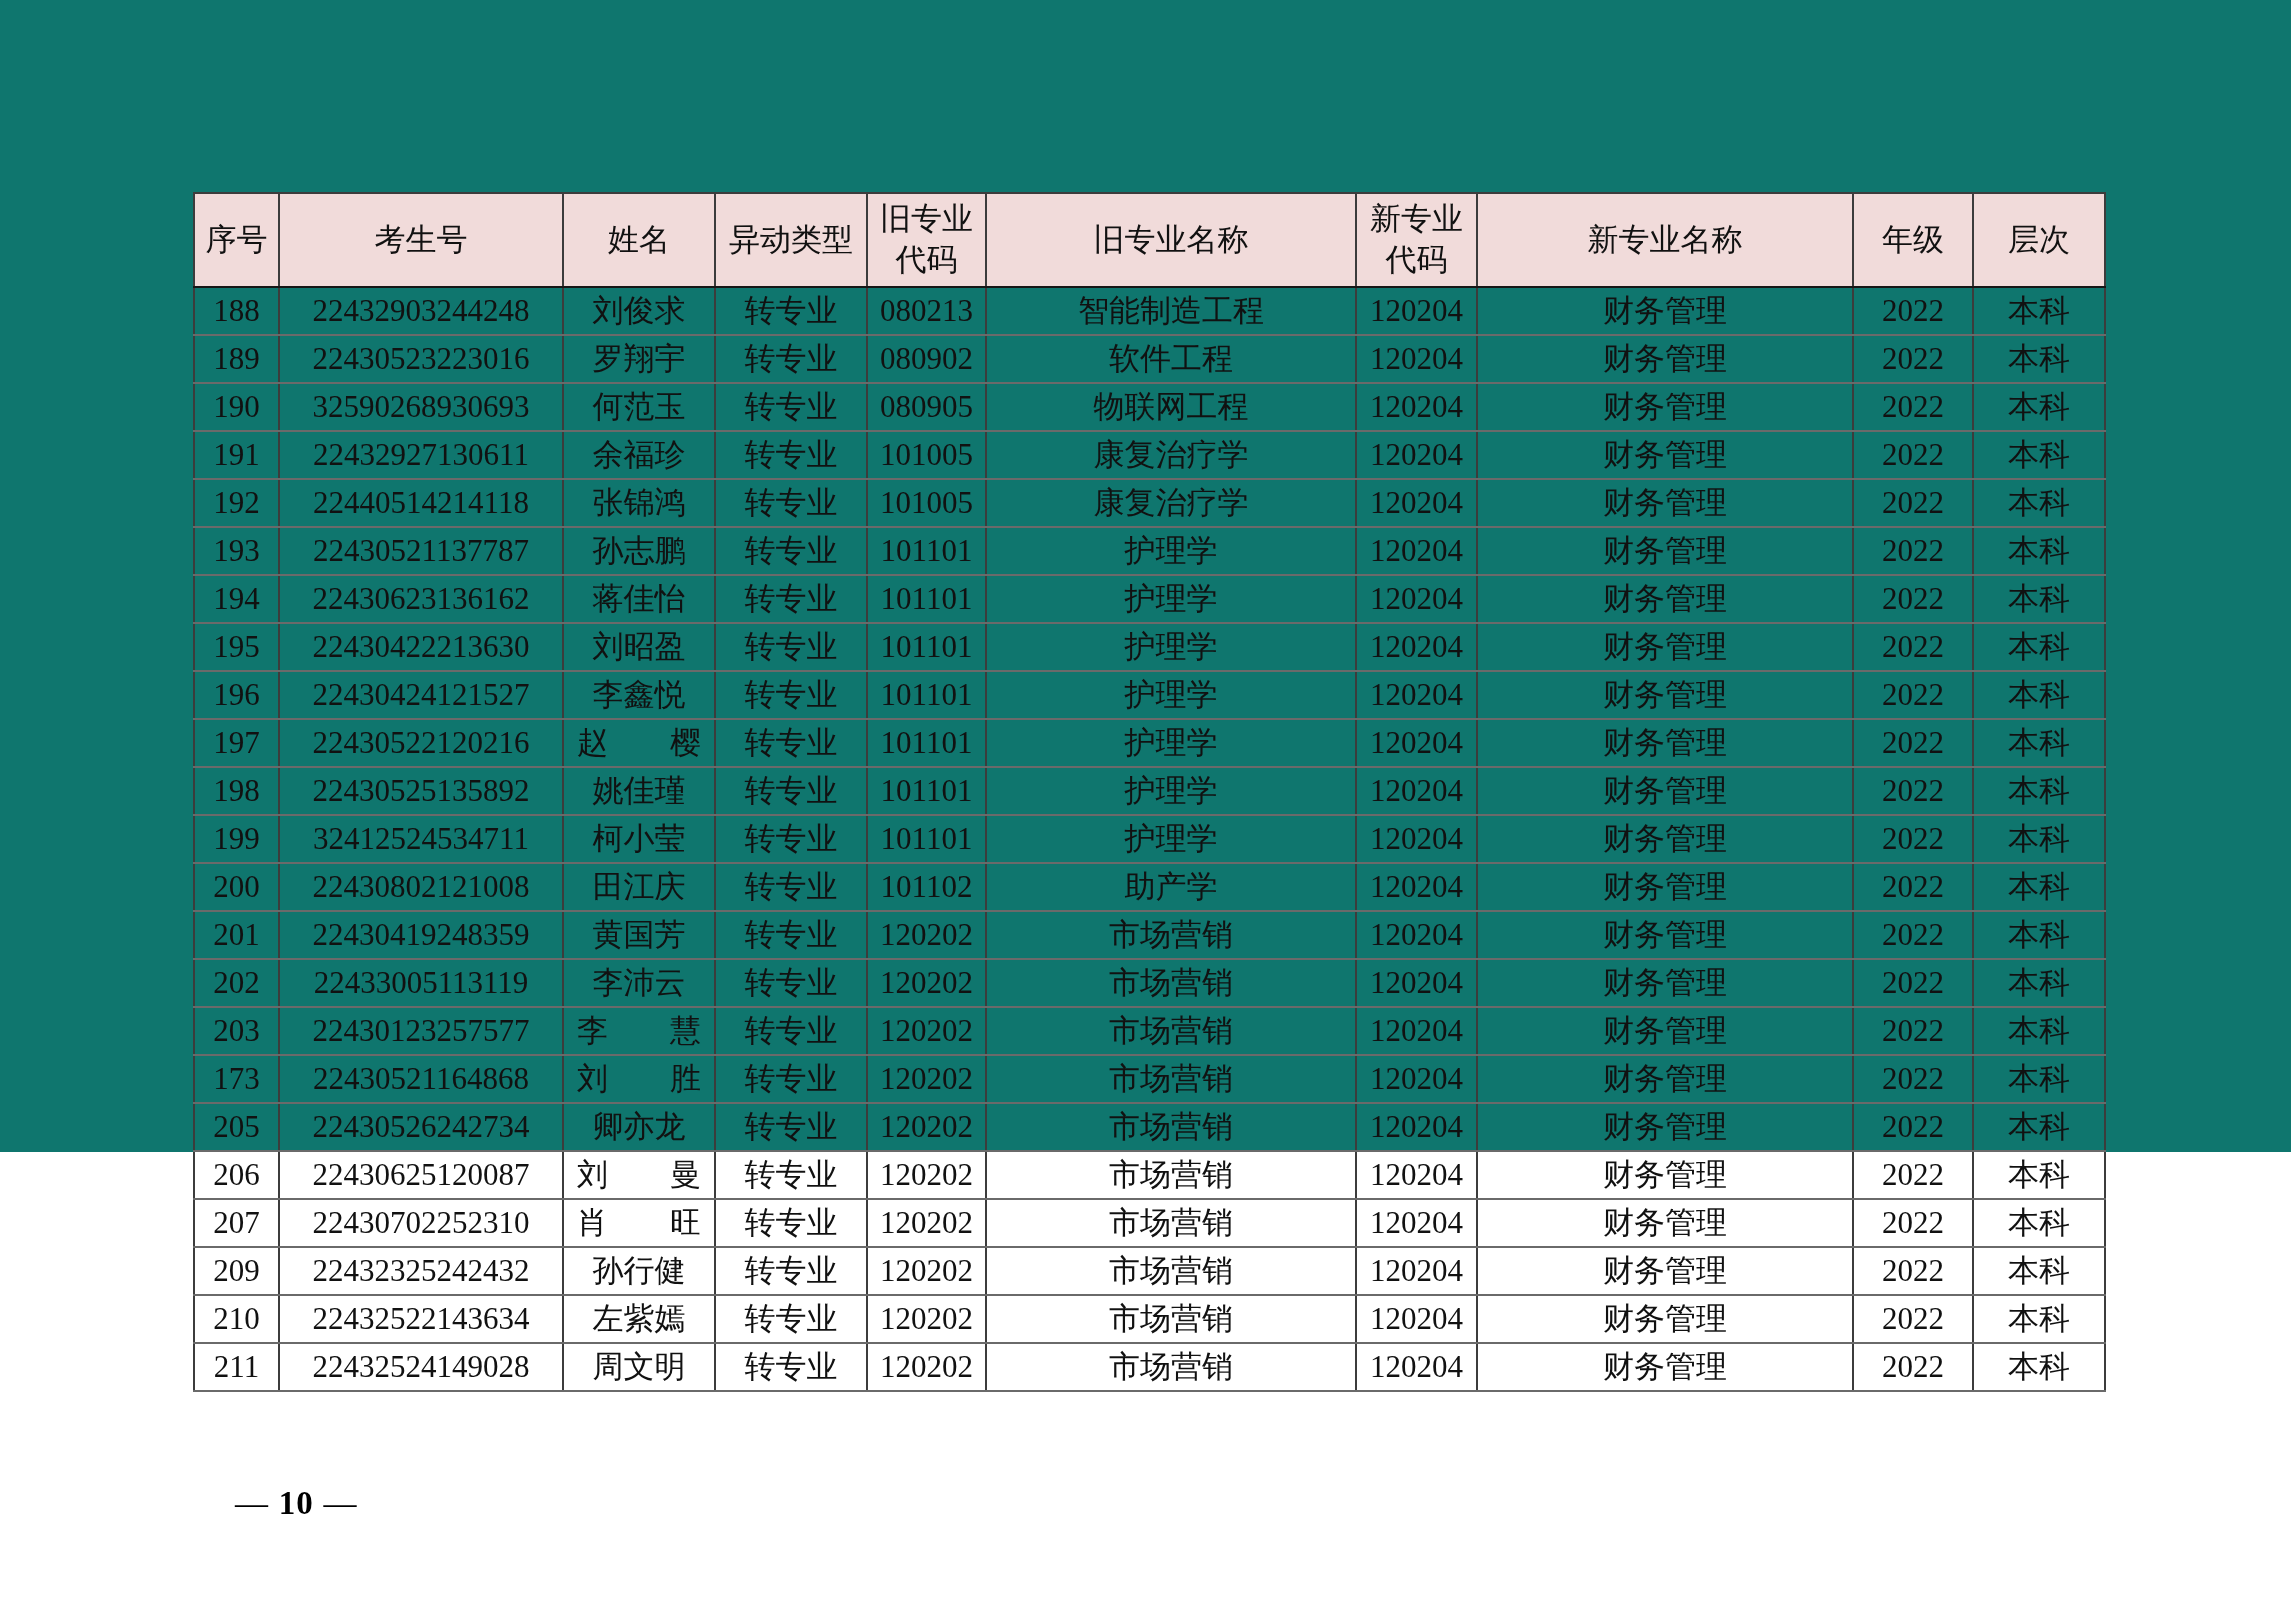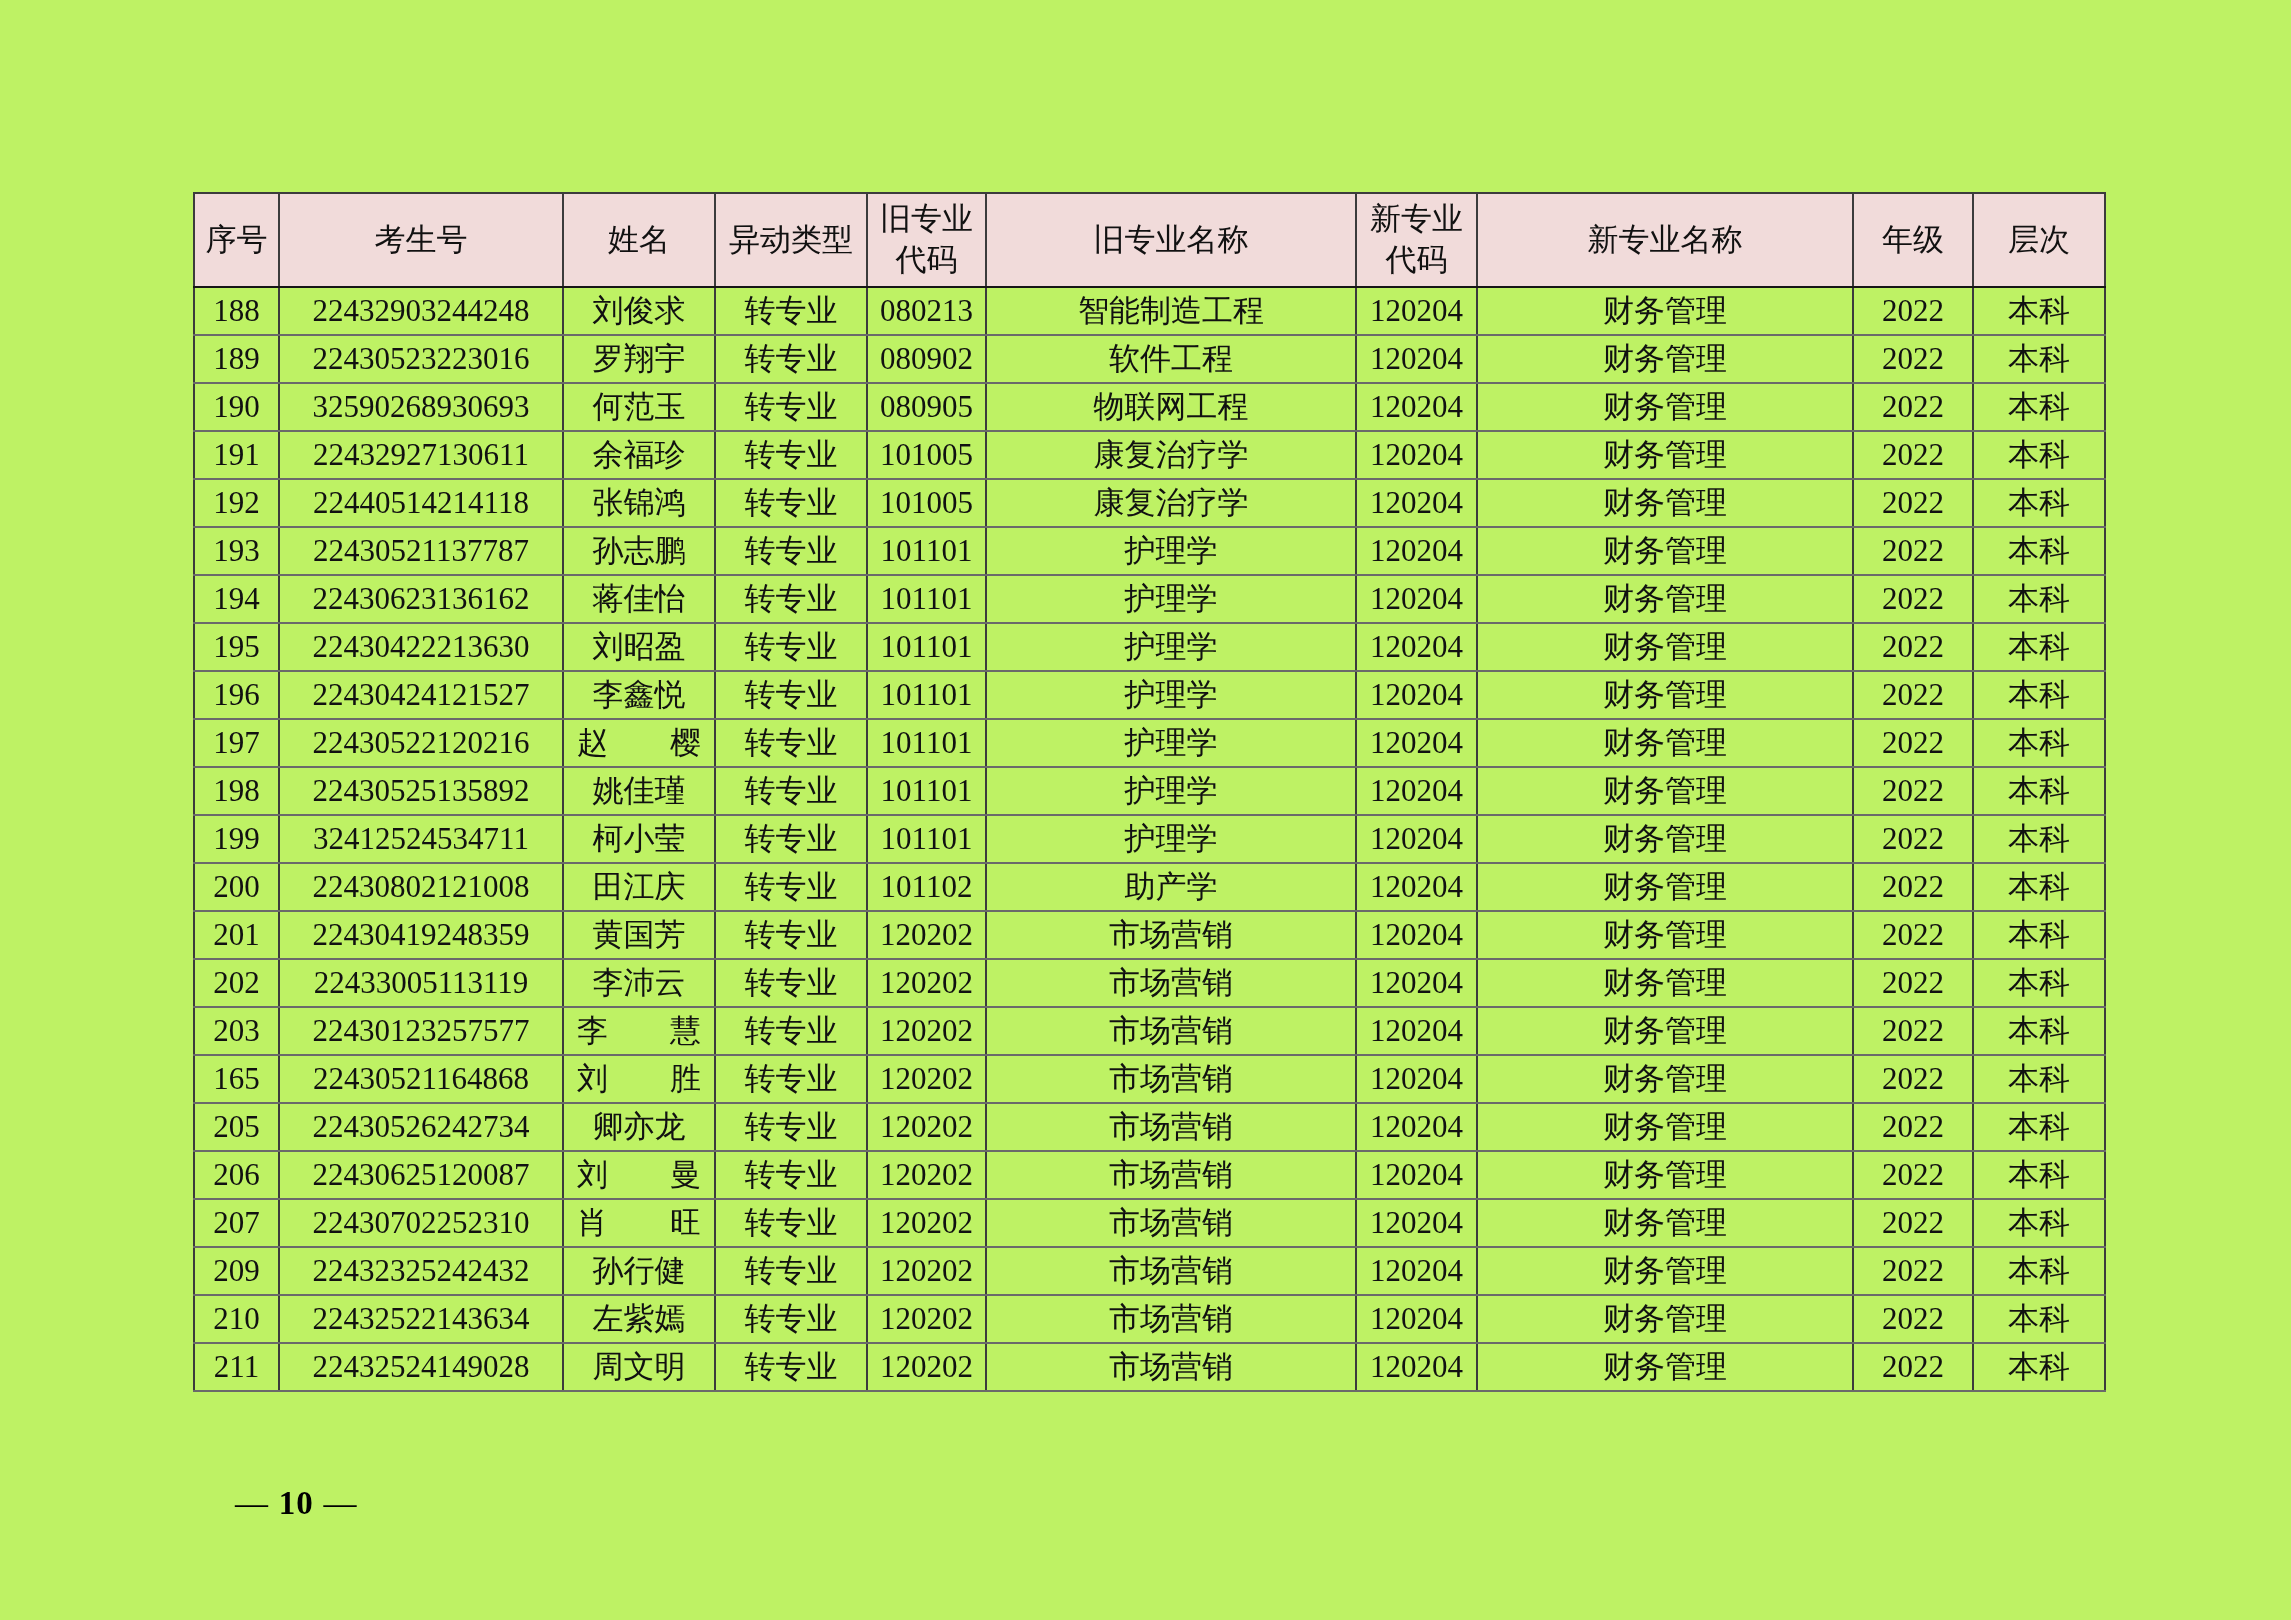--- a/index.html
+++ b/index.html
@@ -9,22 +9,22 @@
     width: 2292px;
     height: 1620px;
     position: relative;
     font-family: "Liberation Serif", "DejaVu Serif", serif;
     color: #111111;
   }
   .page {
     position: absolute;
     left: 0; top: 0;
     width: 2292px;
-    height: 1620px;
-    background: #bef264;
+    height: 1152px;
+    background: #0f766e;
   }
   table.transfer-table {
     position: absolute;
     left: 193px;
     top: 192px;
     width: 1911px;
     border-collapse: collapse;
     table-layout: fixed;
     border: 2.9px solid #161616;
   }
@@ -317,21 +317,21 @@
           <td>李　　慧</td>
           <td>转专业</td>
           <td>120202</td>
           <td>市场营销</td>
           <td>120204</td>
           <td>财务管理</td>
           <td>2022</td>
           <td>本科</td>
         </tr>
         <tr>
-          <td>165</td>
+          <td>173</td>
           <td>22430521164868</td>
           <td>刘　　胜</td>
           <td>转专业</td>
           <td>120202</td>
           <td>市场营销</td>
           <td>120204</td>
           <td>财务管理</td>
           <td>2022</td>
           <td>本科</td>
         </tr>

